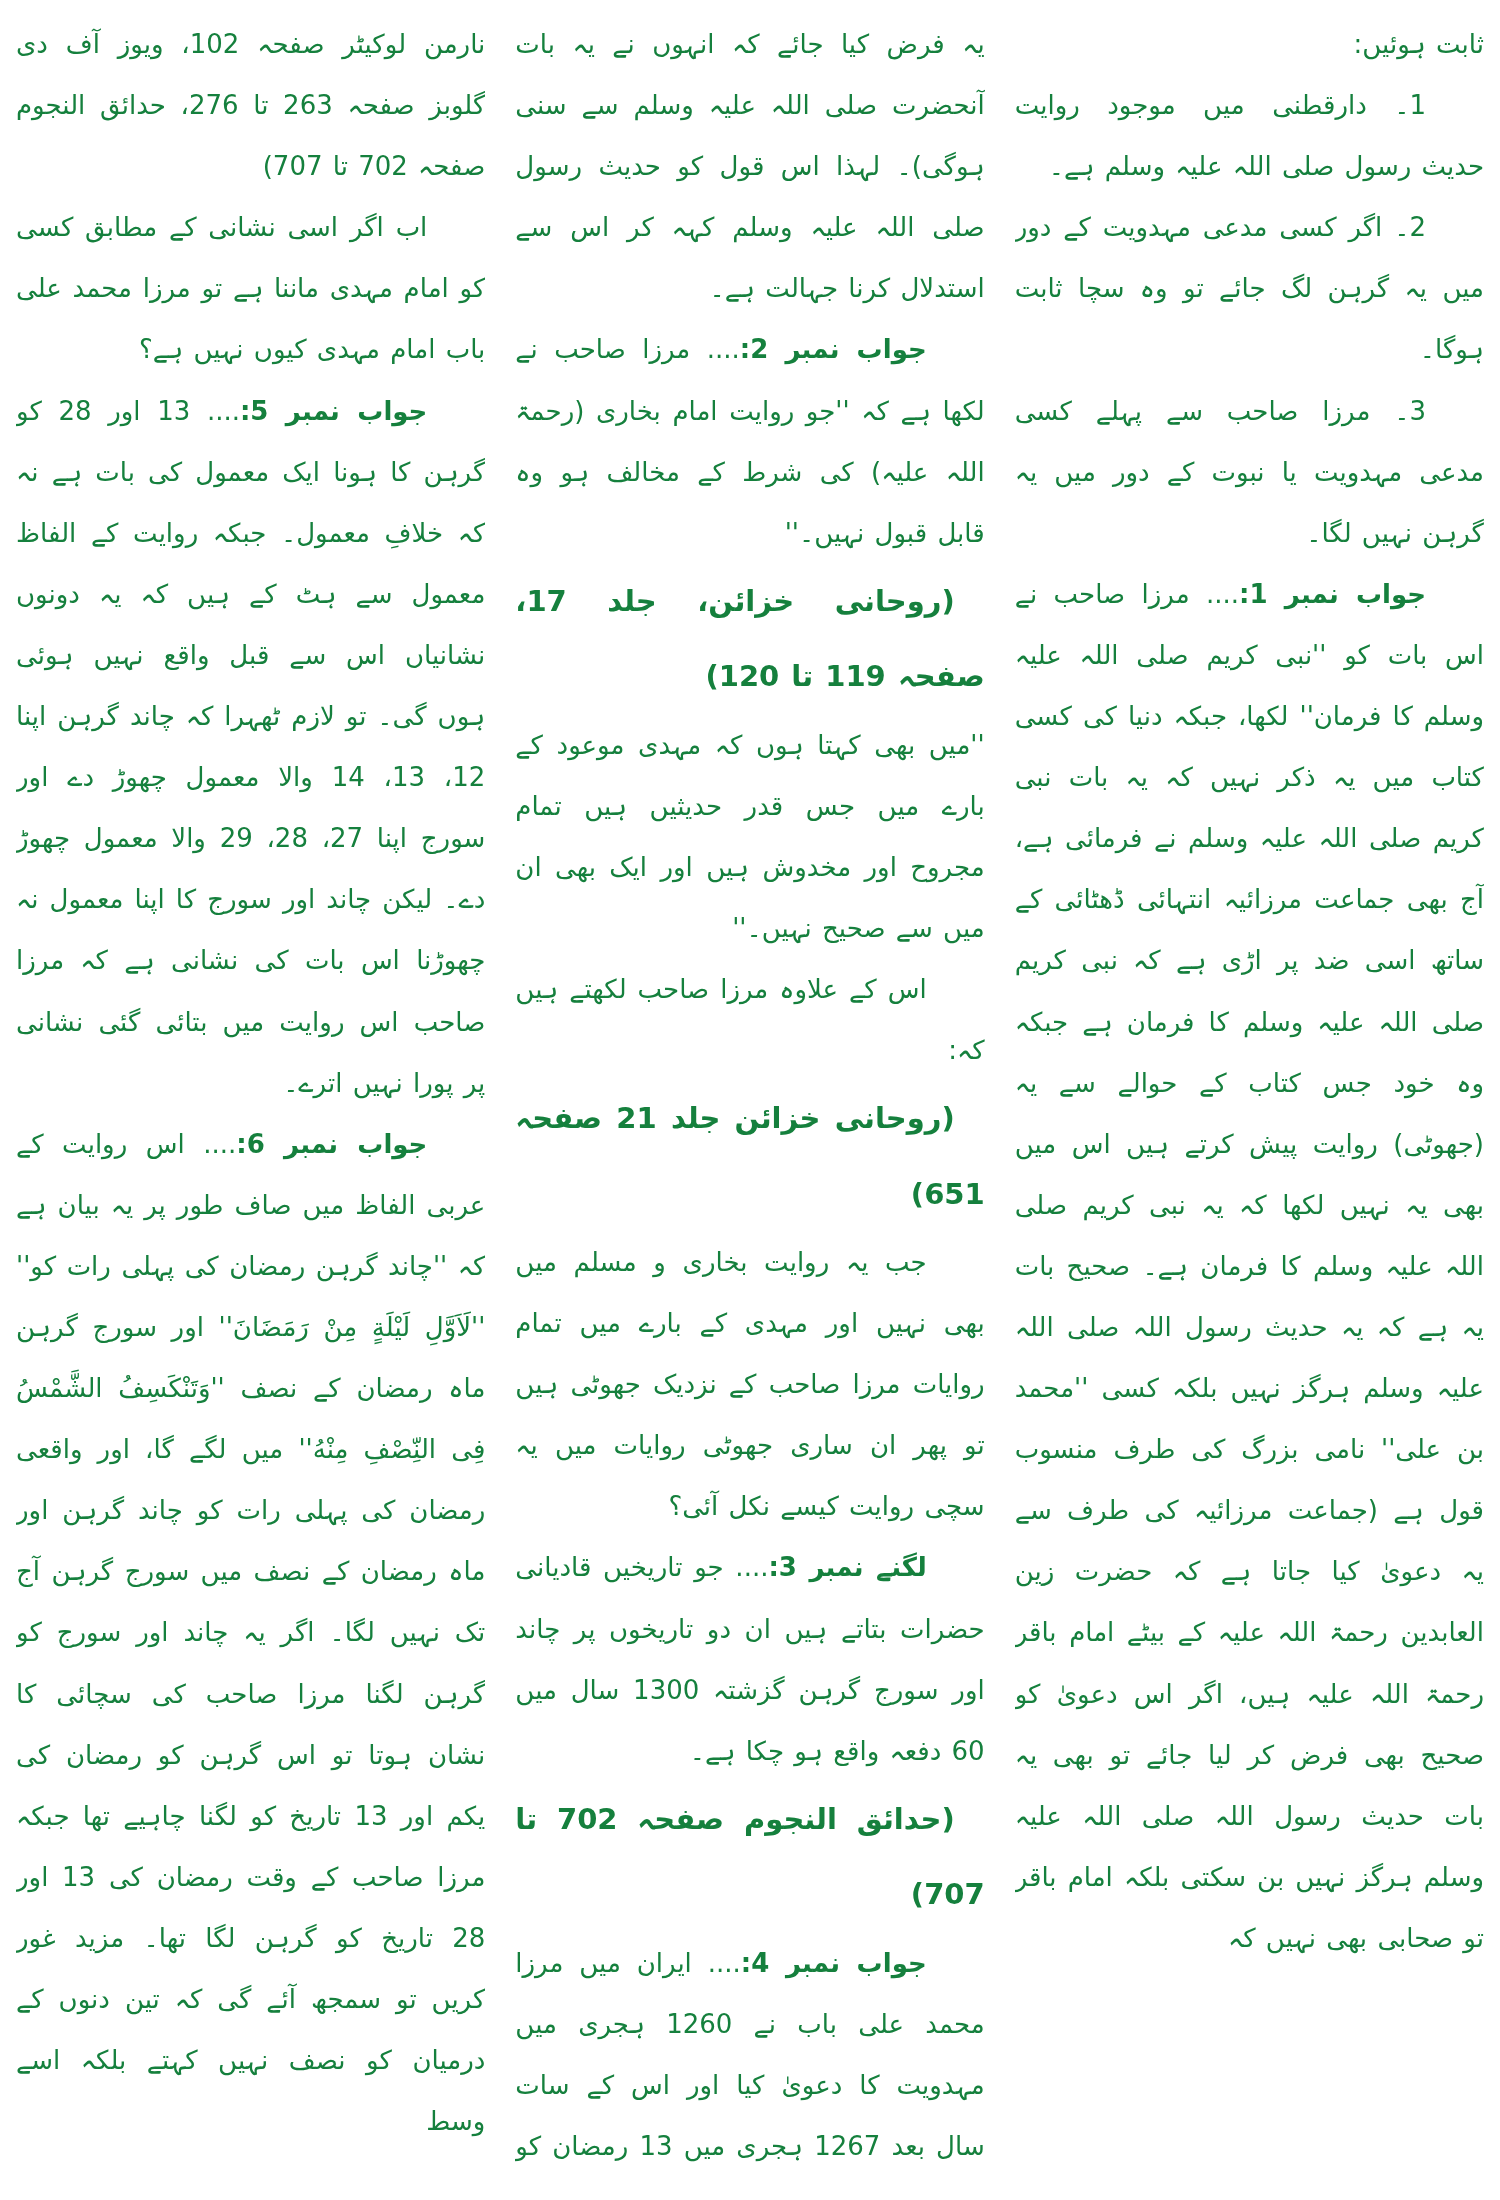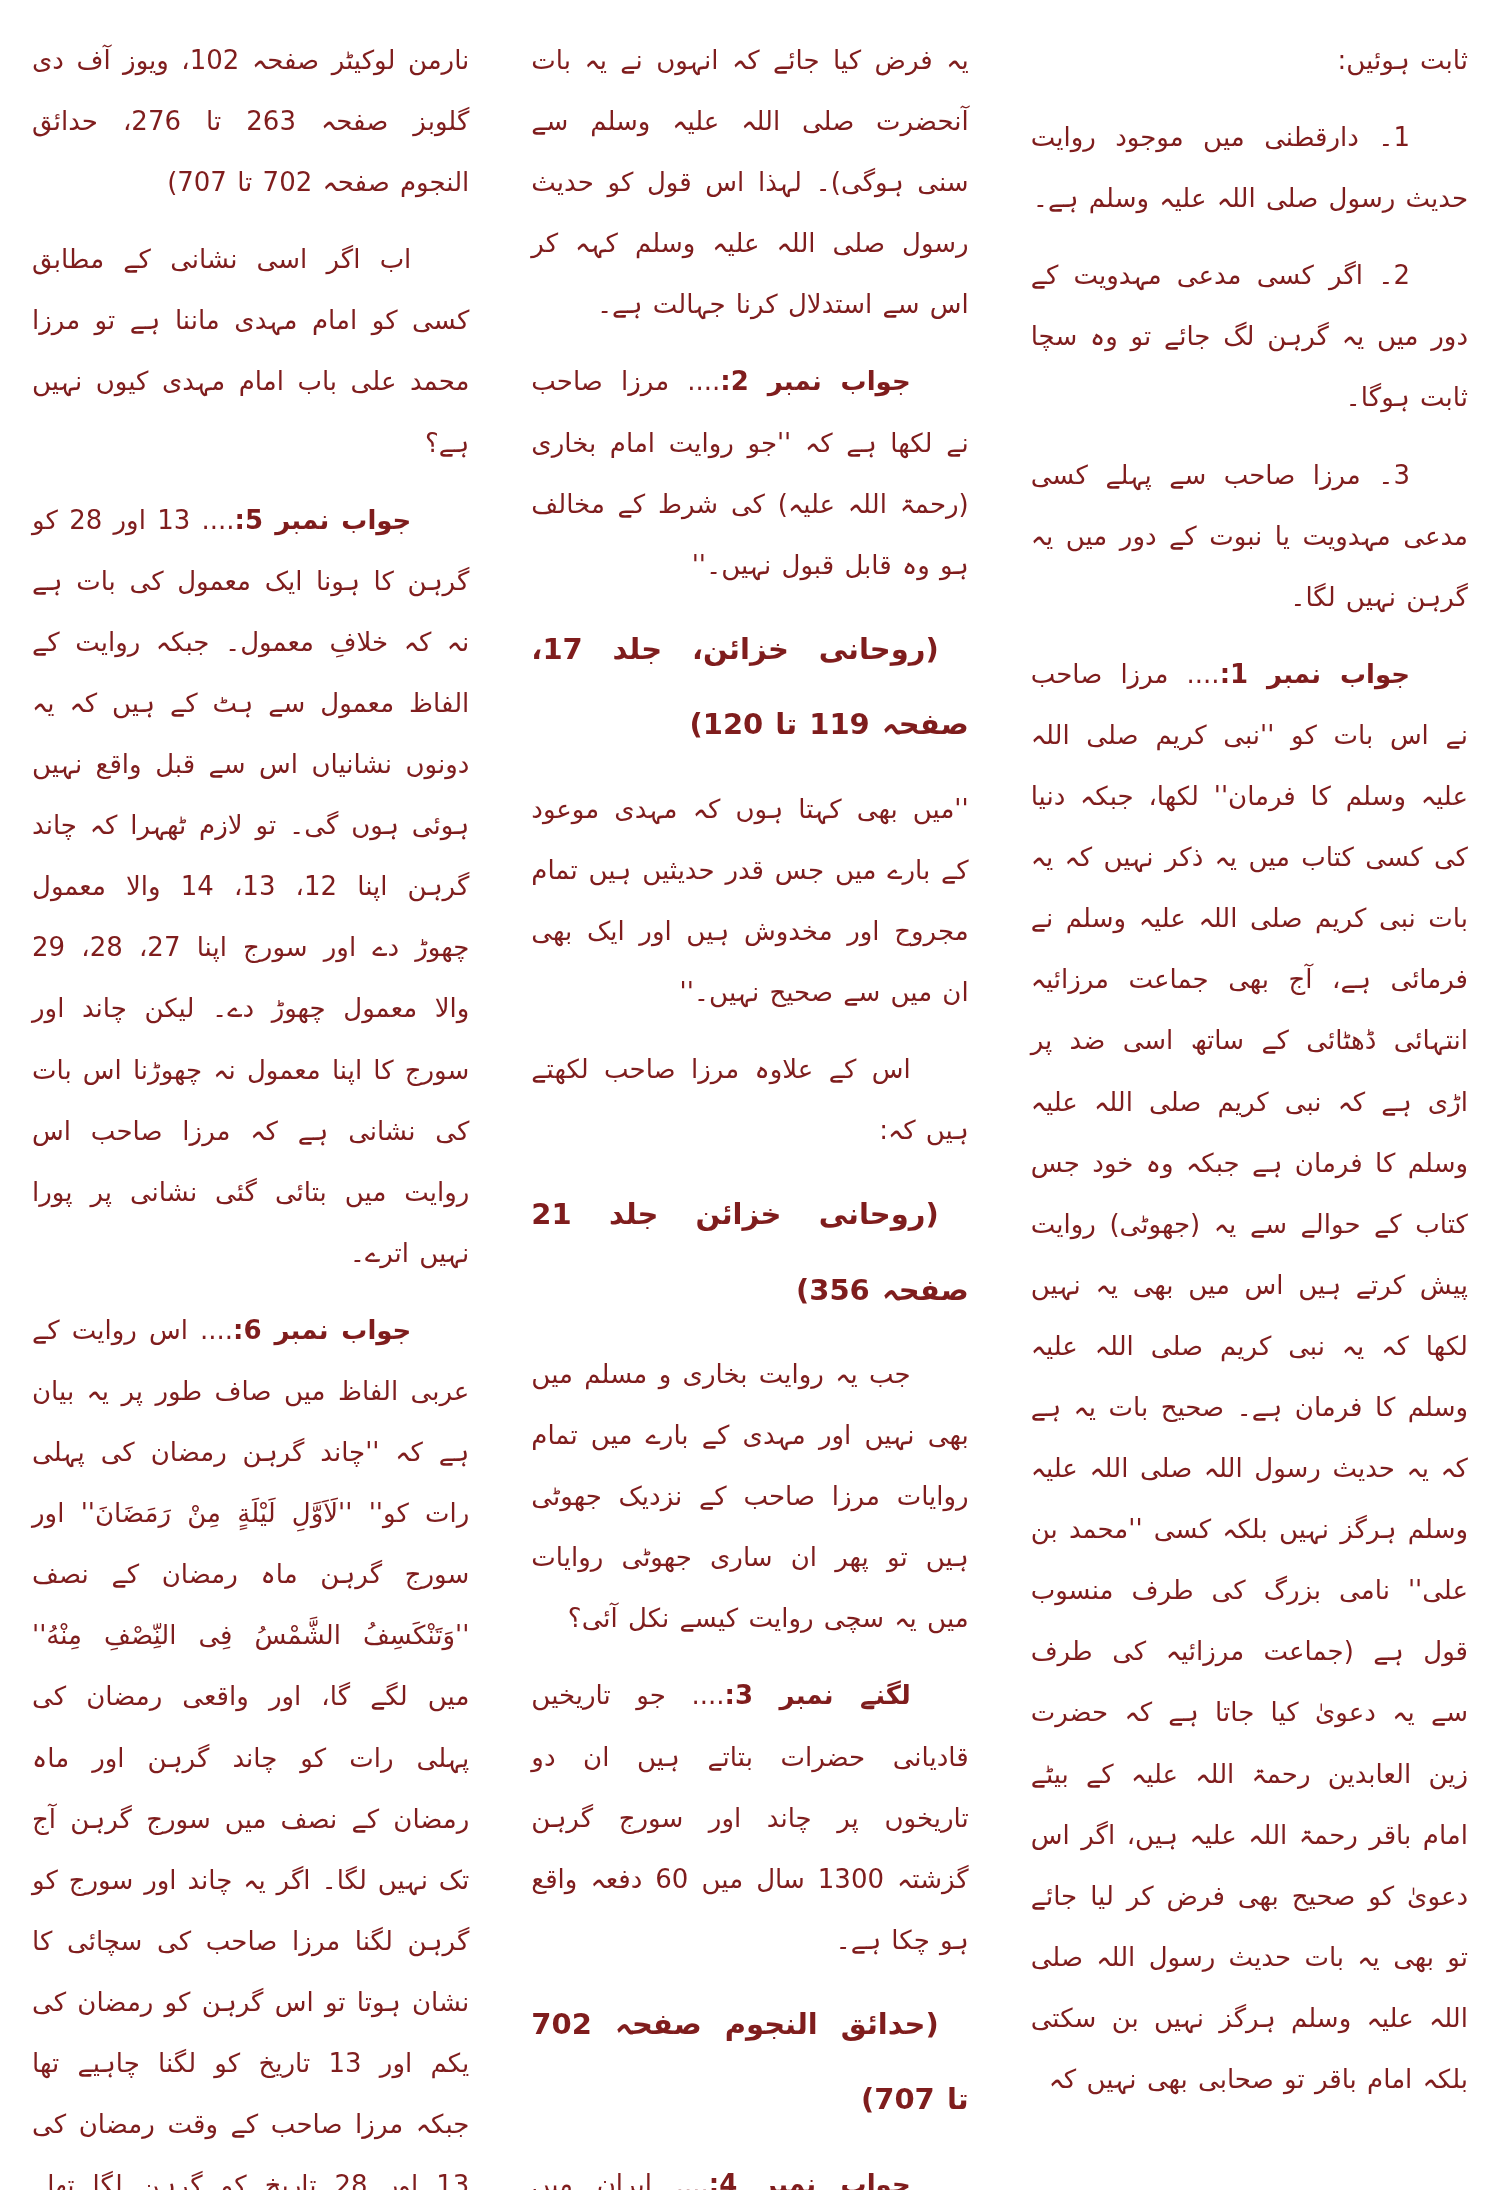--- a/index.html
+++ b/index.html
@@ -25,25 +25,25 @@
     height: 100%;
   }
   .column {
     flex: 1 1 0;
     min-width: 0;
     overflow: hidden;
     direction: rtl;
     text-align: justify;
   }
   p.para {
-    margin: 16px;
+    margin: 0;
     padding: 0;
     font-size: 26px;
     line-height: 2.35;
-    color: #7f1d1d;
+    color: #15803d;
     word-spacing: 2px;
   }
   p.para.indent {
     text-indent: 58px;       
   }
   p.para.ref {
     font-weight: 700;
     font-size: 29px;
     line-height: 2.6;
     text-indent: 30px;
@@ -63,21 +63,21 @@
         <p class="para indent">2۔ اگر کسی مدعی مہدویت کے دور میں یہ گرہن لگ جائے تو وہ سچا ثابت ہوگا۔</p>
         <p class="para indent">3۔ مرزا صاحب سے پہلے کسی مدعی مہدویت یا نبوت کے دور میں یہ گرہن نہیں لگا۔</p>
         <p class="para indent"><span class="lead">جواب نمبر 1:</span><span>.... مرزا صاحب نے اس بات کو ''نبی کریم صلی اللہ علیہ وسلم کا فرمان'' لکھا، جبکہ دنیا کی کسی کتاب میں یہ ذکر نہیں کہ یہ بات نبی کریم صلی اللہ علیہ وسلم نے فرمائی ہے، آج بھی جماعت مرزائیہ انتہائی ڈھٹائی کے ساتھ اسی ضد پر اڑی ہے کہ نبی کریم صلی اللہ علیہ وسلم کا فرمان ہے جبکہ وہ خود جس کتاب کے حوالے سے یہ (جھوٹی) روایت پیش کرتے ہیں اس میں بھی یہ نہیں لکھا کہ یہ نبی کریم صلی اللہ علیہ وسلم کا فرمان ہے۔ صحیح بات یہ ہے کہ یہ حدیث رسول اللہ صلی اللہ علیہ وسلم ہرگز نہیں بلکہ کسی ''محمد بن علی'' نامی بزرگ کی طرف منسوب قول ہے (جماعت مرزائیہ کی طرف سے یہ دعویٰ کیا جاتا ہے کہ حضرت زین العابدین رحمۃ اللہ علیہ کے بیٹے امام باقر رحمۃ اللہ علیہ ہیں، اگر اس دعویٰ کو صحیح بھی فرض کر لیا جائے تو بھی یہ بات حدیث رسول اللہ صلی اللہ علیہ وسلم ہرگز نہیں بن سکتی بلکہ امام باقر تو صحابی بھی نہیں کہ</span></p>
       </div>
       <div class="column">
         <p class="para">یہ فرض کیا جائے کہ انہوں نے یہ بات آنحضرت صلی اللہ علیہ وسلم سے سنی ہوگی)۔ لہذا اس قول کو حدیث رسول صلی اللہ علیہ وسلم کہہ کر اس سے استدلال کرنا جہالت ہے۔</p>
         <p class="para indent"><span class="lead">جواب نمبر 2:</span><span>.... مرزا صاحب نے لکھا ہے کہ ''جو روایت امام بخاری (رحمۃ اللہ علیہ) کی شرط کے مخالف ہو وہ قابل قبول نہیں۔''</span></p>
         <p class="para ref">(روحانی خزائن، جلد 17، صفحہ 119 تا 120)</p>
         <p class="para">''میں بھی کہتا ہوں کہ مہدی موعود کے بارے میں جس قدر حدیثیں ہیں تمام مجروح اور مخدوش ہیں اور ایک بھی ان میں سے صحیح نہیں۔''</p>
         <p class="para indent">اس کے علاوہ مرزا صاحب لکھتے ہیں کہ:</p>
-        <p class="para ref">(روحانی خزائن جلد 21 صفحہ 356)</p>
+        <p class="para ref">(روحانی خزائن جلد 21 صفحہ 651)</p>
         <p class="para indent">جب یہ روایت بخاری و مسلم میں بھی نہیں اور مہدی کے بارے میں تمام روایات مرزا صاحب کے نزدیک جھوٹی ہیں تو پھر ان ساری جھوٹی روایات میں یہ سچی روایت کیسے نکل آئی؟</p>
         <p class="para indent"><span class="lead">لگنے نمبر 3:</span><span>.... جو تاریخیں قادیانی حضرات بتاتے ہیں ان دو تاریخوں پر چاند اور سورج گرہن گزشتہ 1300 سال میں 60 دفعہ واقع ہو چکا ہے۔</span></p>
         <p class="para ref">(حدائق النجوم صفحہ 702 تا 707)</p>
         <p class="para indent"><span class="lead">جواب نمبر 4:</span><span>.... ایران میں مرزا محمد علی باب نے 1260 ہجری میں مہدویت کا دعویٰ کیا اور اس کے سات سال بعد 1267 ہجری میں 13 رمضان کو چاند گرہن لگا اور 28 رمضان کو سورج گرہن لگا۔ (اسٹرونومی مؤلفہ مسٹر</span></p>
       </div>
       <div class="column">
         <p class="para">نارمن لوکیٹر صفحہ 102، ویوز آف دی گلوبز صفحہ 263 تا 276، حدائق النجوم صفحہ 702 تا 707)</p>
         <p class="para indent">اب اگر اسی نشانی کے مطابق کسی کو امام مہدی ماننا ہے تو مرزا محمد علی باب امام مہدی کیوں نہیں ہے؟</p>
         <p class="para indent"><span class="lead">جواب نمبر 5:</span><span>.... 13 اور 28 کو گرہن کا ہونا ایک معمول کی بات ہے نہ کہ خلافِ معمول۔ جبکہ روایت کے الفاظ معمول سے ہٹ کے ہیں کہ یہ دونوں نشانیاں اس سے قبل واقع نہیں ہوئی ہوں گی۔ تو لازم ٹھہرا کہ چاند گرہن اپنا 12، 13، 14 والا معمول چھوڑ دے اور سورج اپنا 27، 28، 29 والا معمول چھوڑ دے۔ لیکن چاند اور سورج کا اپنا معمول نہ چھوڑنا اس بات کی نشانی ہے کہ مرزا صاحب اس روایت میں بتائی گئی نشانی پر پورا نہیں اترے۔</span></p>
         <p class="para indent"><span class="lead">جواب نمبر 6:</span><span>.... اس روایت کے عربی الفاظ میں صاف طور پر یہ بیان ہے کہ ''چاند گرہن رمضان کی پہلی رات کو'' ''لَاَوَّلِ لَیْلَةٍ مِنْ رَمَضَانَ'' اور سورج گرہن ماہ رمضان کے نصف ''وَتَنْکَسِفُ الشَّمْسُ فِی النِّصْفِ مِنْهُ'' میں لگے گا، اور واقعی رمضان کی پہلی رات کو چاند گرہن اور ماہ رمضان کے نصف میں سورج گرہن آج تک نہیں لگا۔ اگر یہ چاند اور سورج کو گرہن لگنا مرزا صاحب کی سچائی کا نشان ہوتا تو اس گرہن کو رمضان کی یکم اور 13 تاریخ کو لگنا چاہیے تھا جبکہ مرزا صاحب کے وقت رمضان کی 13 اور 28 تاریخ کو گرہن لگا تھا۔ مزید غور کریں تو سمجھ آئے گی کہ تین دنوں کے درمیان کو نصف نہیں کہتے بلکہ اسے وسط</span></p>

